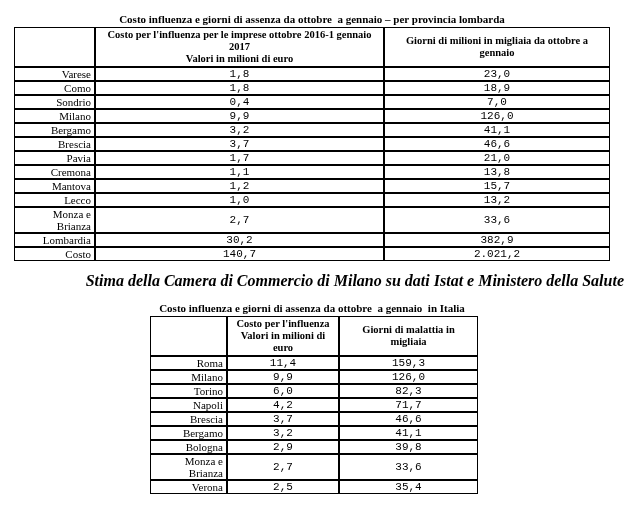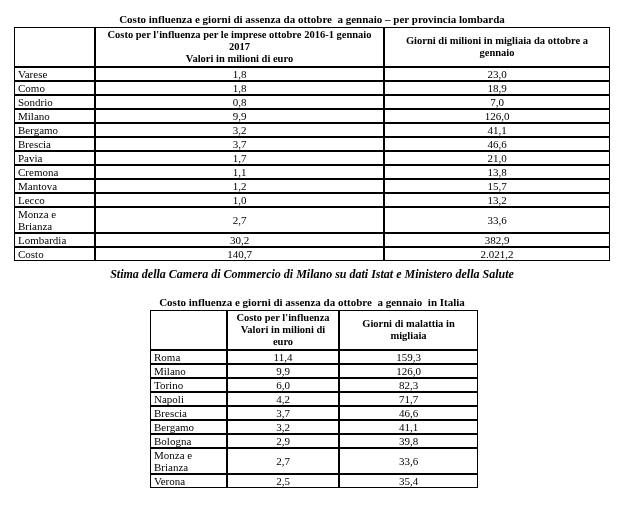--- a/index.html
+++ b/index.html
@@ -48,29 +48,29 @@
     padding: 1px 4px;
     white-space: pre-line;
   }
   td {
     font-size: 11px;
     line-height: 12px;
     height: 11px;
     padding: 0 3px;
     vertical-align: middle;
   }
-  td.label-col { text-align: left; }
-  td.num-col { text-align: center; }
+  td.label-col { text-align: right; }
+  td.num-col { text-align: center; font-family: Liberation Mono, monospace; }
   .caption {
-    text-align: center;
+    text-align: right;
     font-weight: bold;
     font-style: italic;
-    font-size: 12px;
+    font-size: 16px;
     line-height: 15px;
-    margin-top: 6px;
+    margin-top: 12px;
   }
 </style>
 </head>
 <body>
 
 <div class="page">
 
   <div class="doc-title">Costo influenza e giorni di assenza da ottobre  a gennaio – per provincia lombarda</div>
 
   <table class="t1">
@@ -93,21 +93,21 @@
           <td class="num-col">1,8</td>
           <td class="num-col">23,0</td>
         </tr>
         <tr>
           <td class="label-col">Como</td>
           <td class="num-col">1,8</td>
           <td class="num-col">18,9</td>
         </tr>
         <tr>
           <td class="label-col">Sondrio</td>
-          <td class="num-col">0,8</td>
+          <td class="num-col">0,4</td>
           <td class="num-col">7,0</td>
         </tr>
         <tr>
           <td class="label-col">Milano</td>
           <td class="num-col">9,9</td>
           <td class="num-col">126,0</td>
         </tr>
         <tr>
           <td class="label-col">Bergamo</td>
           <td class="num-col">3,2</td>

